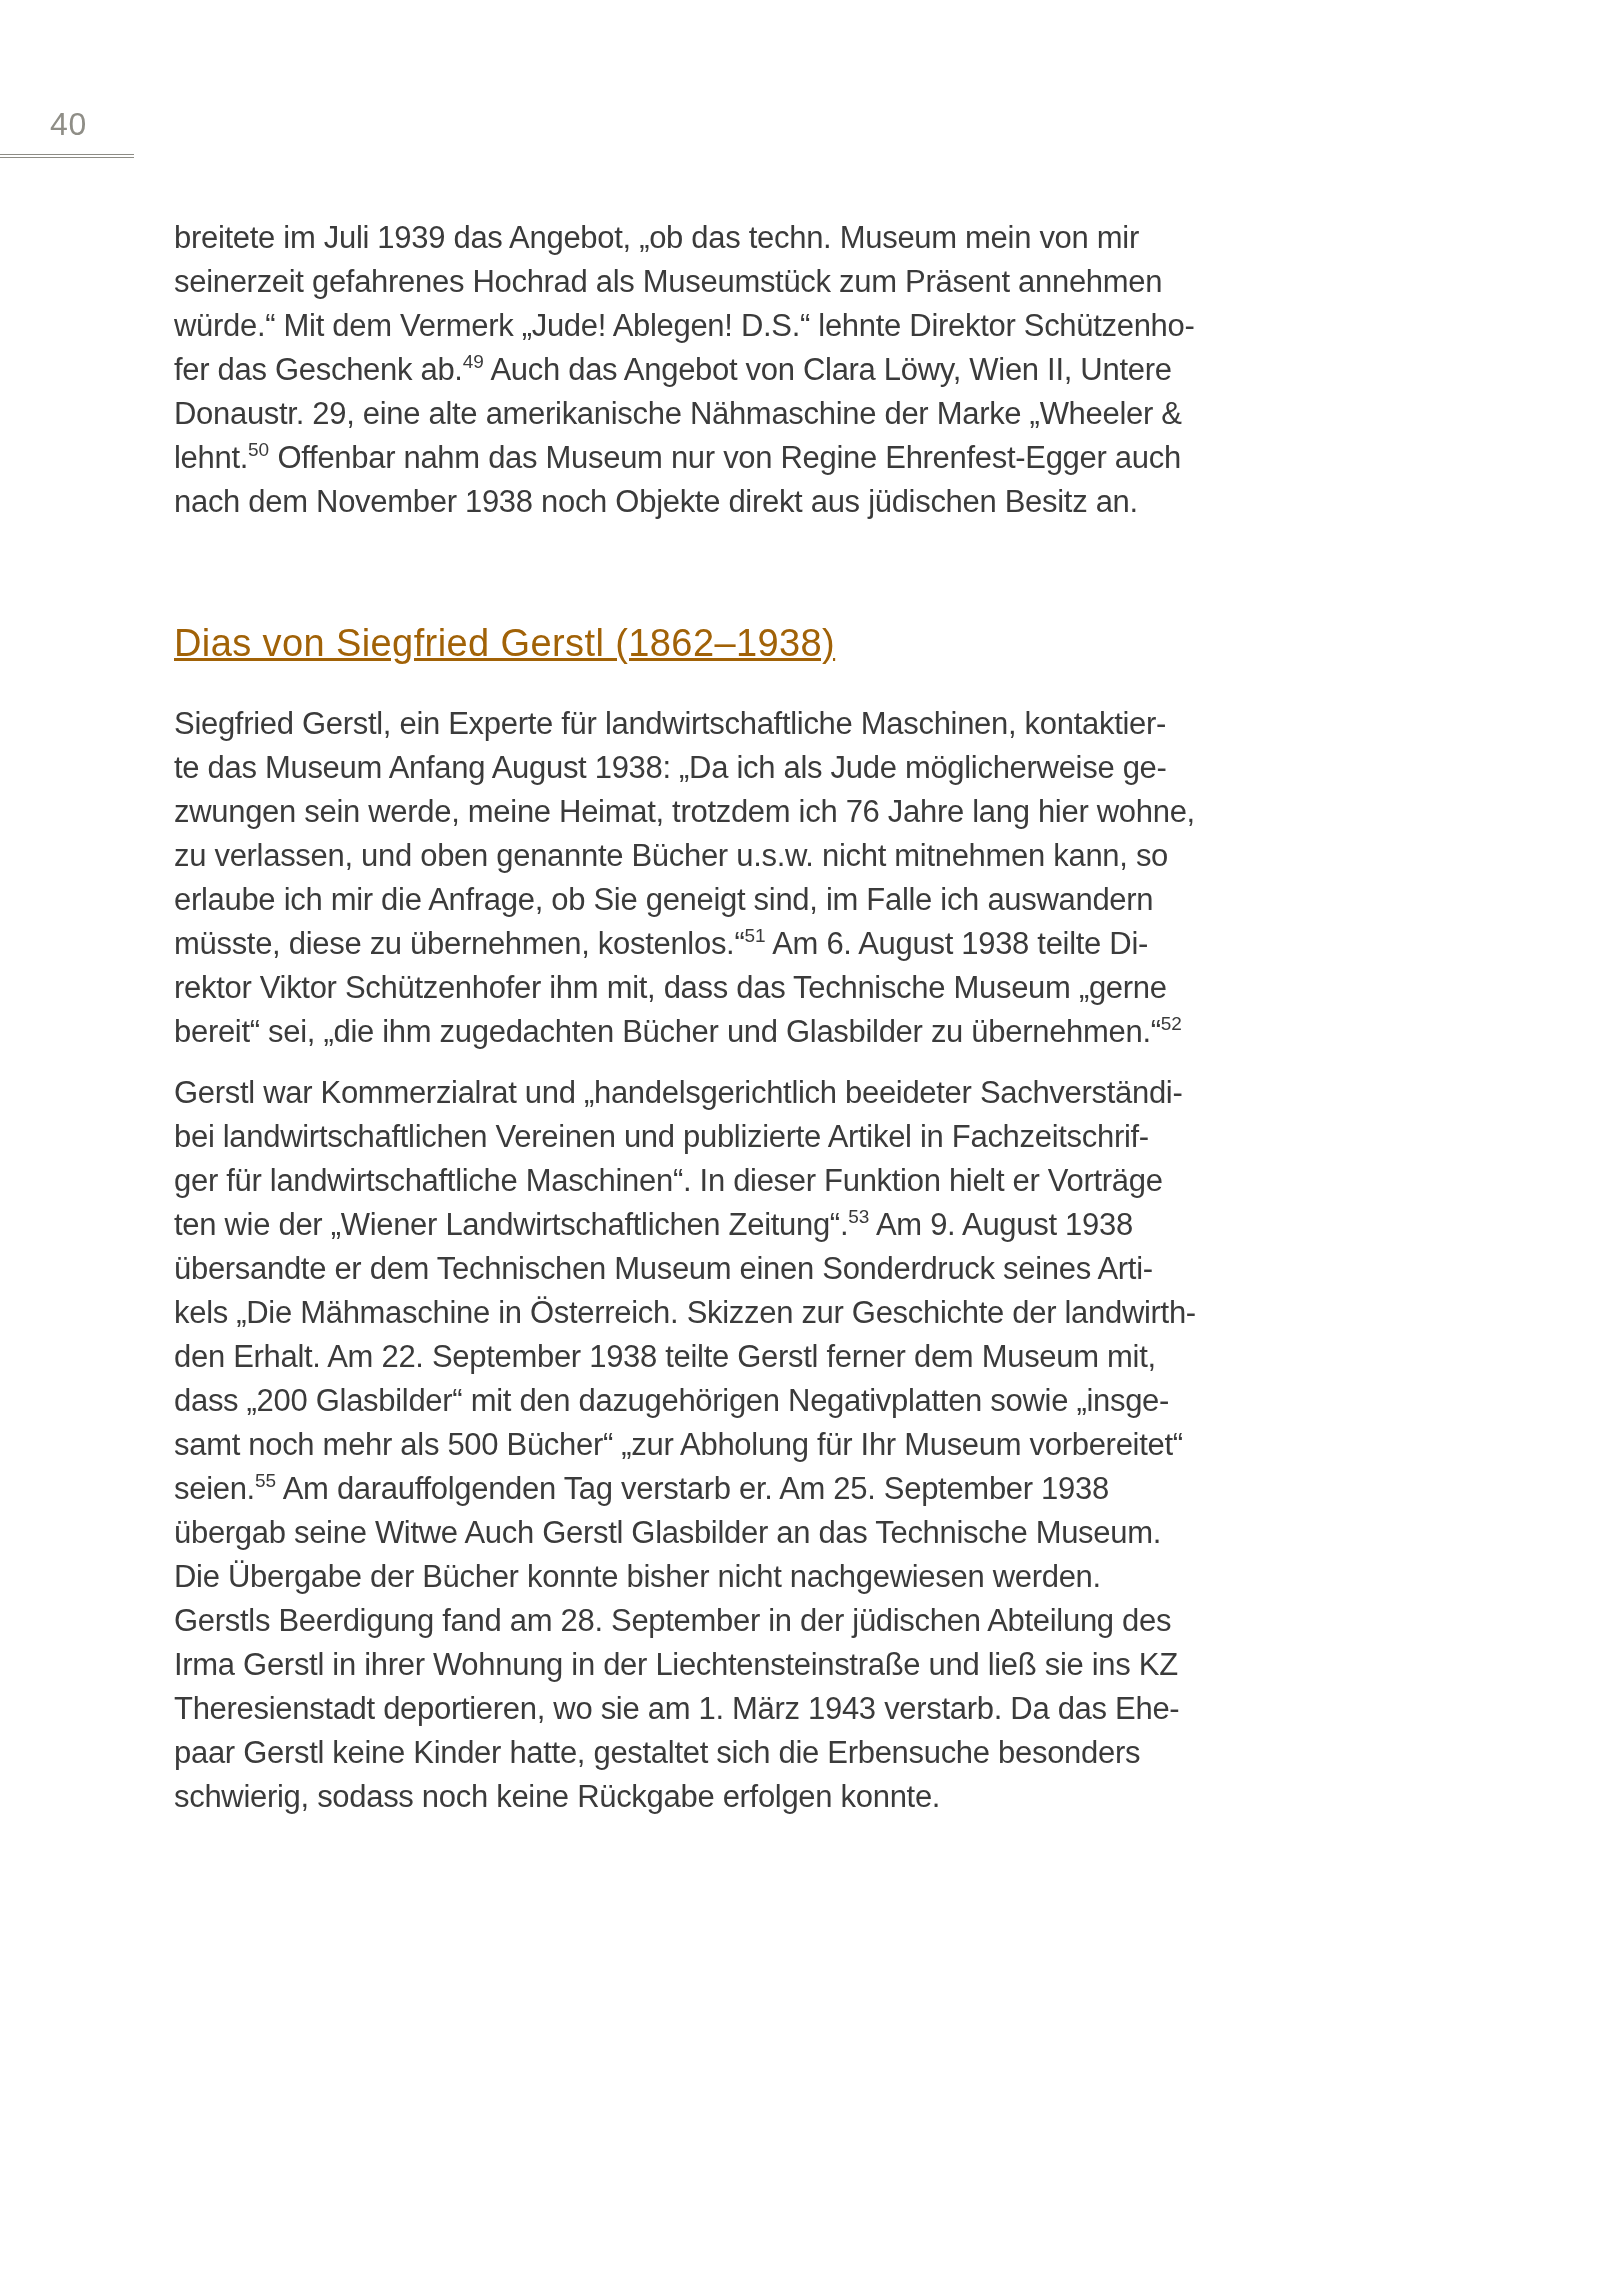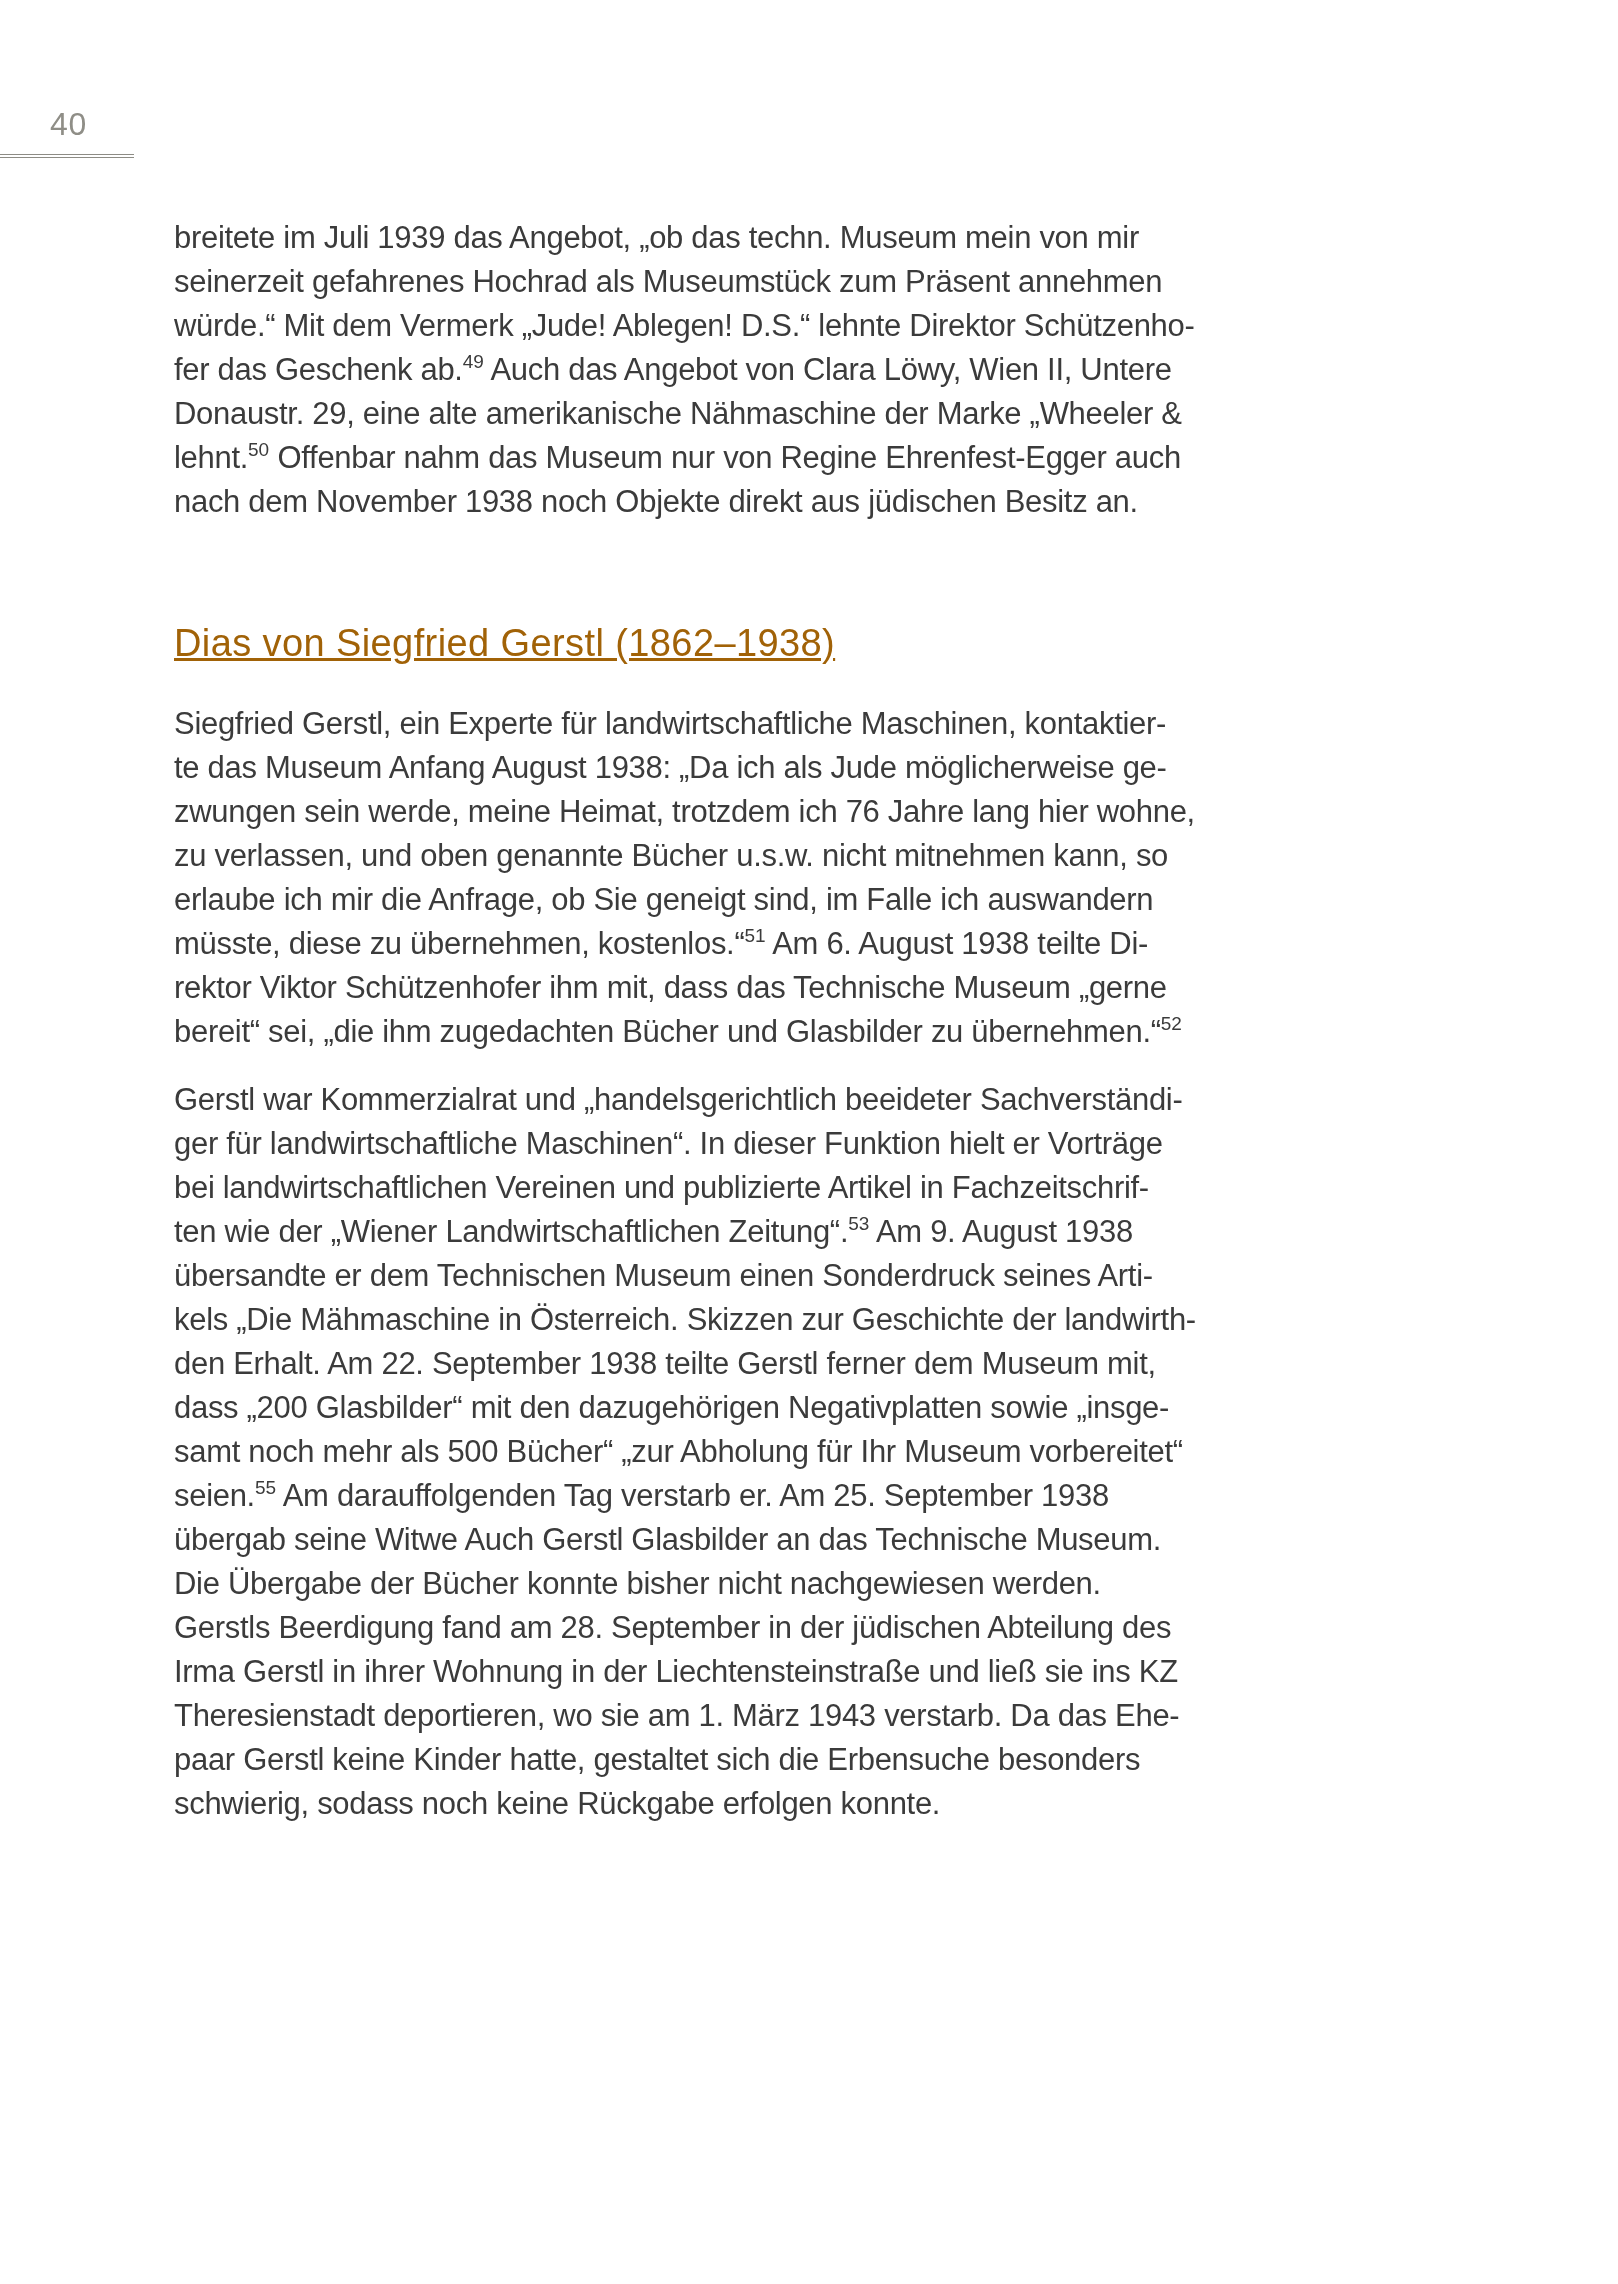--- a/index.html
+++ b/index.html
@@ -51,21 +51,21 @@
     padding: 0;
     font-size: 38px;
     line-height: 45px;
     font-weight: 400;
     color: #a16207;
     letter-spacing: 0.4px;
     white-space: pre;
     text-decoration: underline;
   }
   .para-2 { margin-top: 36px; }
-  .para-3 { margin-top: 24px; }
+  .para-3 { margin-top: 17px; }
   sup.footnote-ref {
     font-size: 19px;
     line-height: 0;
     letter-spacing: 0;
     position: relative;
     top: -12px;
     vertical-align: baseline;
   }
 </style>
 </head>
@@ -90,22 +90,22 @@
         <div class="line">te das Museum Anfang August 1938: „Da ich als Jude möglicherweise ge-</div>
         <div class="line">zwungen sein werde, meine Heimat, trotzdem ich 76 Jahre lang hier wohne,</div>
         <div class="line">zu verlassen, und oben genannte Bücher u.s.w. nicht mitnehmen kann, so</div>
         <div class="line">erlaube ich mir die Anfrage, ob Sie geneigt sind, im Falle ich auswandern</div>
         <div class="line">müsste, diese zu übernehmen, kostenlos.“<sup class="footnote-ref">51</sup> Am 6. August 1938 teilte Di-</div>
         <div class="line">rektor Viktor Schützenhofer ihm mit, dass das Technische Museum „gerne</div>
         <div class="line">bereit“ sei, „die ihm zugedachten Bücher und Glasbilder zu übernehmen.“<sup class="footnote-ref">52</sup></div>
       </div>
     <div class="para para-3">
         <div class="line">Gerstl war Kommerzialrat und „handelsgerichtlich beeideter Sachverständi-</div>
+        <div class="line">bei landwirtschaftlichen Vereinen und publizierte Artikel in Fachzeitschrif-</div>
         <div class="line">ger für landwirtschaftliche Maschinen“. In dieser Funktion hielt er Vorträge</div>
-        <div class="line">bei landwirtschaftlichen Vereinen und publizierte Artikel in Fachzeitschrif-</div>
         <div class="line">ten wie der „Wiener Landwirtschaftlichen Zeitung“.<sup class="footnote-ref">53</sup> Am 9. August 1938</div>
         <div class="line">übersandte er dem Technischen Museum einen Sonderdruck seines Arti-</div>
         <div class="line">kels „Die Mähmaschine in Österreich. Skizzen zur Geschichte der landwirth-</div>
         <div class="line">den Erhalt. Am 22. September 1938 teilte Gerstl ferner dem Museum mit,</div>
         <div class="line">dass „200 Glasbilder“ mit den dazugehörigen Negativplatten sowie „insge-</div>
         <div class="line">samt noch mehr als 500 Bücher“ „zur Abholung für Ihr Museum vorbereitet“</div>
         <div class="line">seien.<sup class="footnote-ref">55</sup> Am darauffolgenden Tag verstarb er. Am 25. September 1938</div>
         <div class="line">übergab seine Witwe Auch Gerstl Glasbilder an das Technische Museum.</div>
         <div class="line">Die Übergabe der Bücher konnte bisher nicht nachgewiesen werden.</div>
         <div class="line">Gerstls Beerdigung fand am 28. September in der jüdischen Abteilung des</div>

